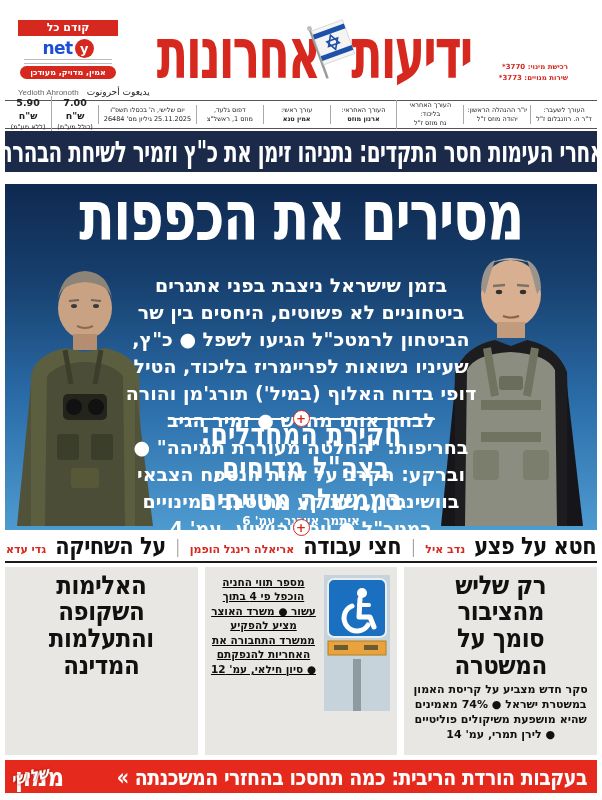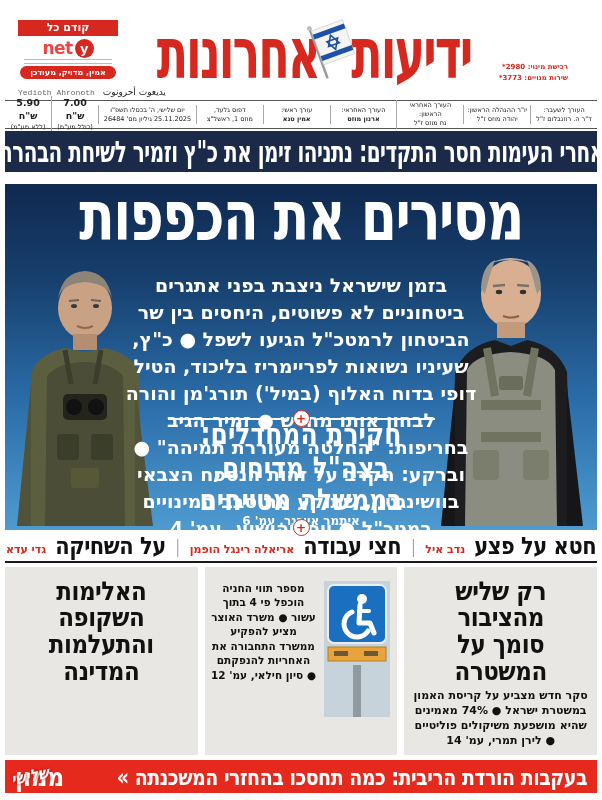--- a/index.html
+++ b/index.html
@@ -4,25 +4,25 @@
 <style>
   html,body{margin:0;padding:0;background:#fff;}
   body{font-family:"DejaVu Sans",sans-serif;}
   .page{position:relative;width:602px;height:800px;background:#fff;overflow:hidden;direction:rtl;}
 
   
   .ynet-box{position:absolute;left:18px;top:20px;width:100px;text-align:center;}
   .yb-top{background:#d6281e;color:#fff;font-weight:bold;font-size:11px;padding:1px 0 2px;}
   .yb-logo{display:flex;align-items:center;justify-content:center;gap:2px;padding:2px 0 1px;}
   .y-circle{display:inline-flex;align-items:center;justify-content:center;width:19px;height:19px;border-radius:50%;background:#d6281e;color:#fff;font-weight:bold;font-size:13px;}
-  .net{font-weight:bold;font-size:17px;color:#ef4444;letter-spacing:-0.5px;}
+  .net{font-weight:bold;font-size:17px;color:#1d4ed8;letter-spacing:-0.5px;}
   .yb-rule{height:3px;border-top:1px solid #bbb;border-bottom:1px solid #bbb;margin:0 6px 2px;}
   .yb-tag{background:#d6281e;color:#fff;font-weight:bold;font-size:8px;border-radius:8px;padding:2px 3px;margin:0 2px;}
   .names{position:absolute;left:18px;top:87px;display:flex;gap:8px;align-items:baseline;direction:ltr;}
-  .latin{font-family:Liberation Mono, monospace;font-size:8px;color:#666;}
+  .latin{font-family:Liberation Sans, sans-serif;font-size:8px;color:#666;}
   .arabic{font-size:9px;color:#222;}
   .logo-row{position:absolute;left:118px;top:14px;width:392px;height:78px;display:flex;align-items:center;justify-content:center;color:#d6281e;}
   .logo-word{display:inline-block;font-size:46px;font-weight:800;letter-spacing:-2px;transform:scaleY(1.55);white-space:nowrap;}
   .flag{position:relative;display:inline-block;margin:0 -5px;top:-4px;transform:rotate(-20deg);z-index:2;}
   .subscribe{position:absolute;left:484px;top:62px;width:84px;color:#d6281e;font-size:7px;font-weight:bold;line-height:1.6;text-align:right;}
 
   
   .info-bar{position:absolute;left:5px;right:5px;top:100px;height:27px;border-top:1px solid #555;border-bottom:1px solid #555;display:flex;align-items:center;}
   .info-cell{flex:1;text-align:center;font-size:6.5px;color:#222;line-height:1.35;border-left:1px solid #aaa;padding:1px 2px;}
   .info-cell:last-child{border-left:none;}
@@ -55,27 +55,27 @@
   
   .mid-cross{position:absolute;top:519px;left:0;right:0;display:flex;justify-content:center;z-index:4;}
   .opinion-strip{position:absolute;top:533px;left:5px;right:5px;height:26px;display:flex;align-items:center;justify-content:center;gap:9px;white-space:nowrap;}
   .op-title{display:inline-block;font-size:21px;font-weight:800;color:#111;letter-spacing:-0.5px;transform:scaleY(1.15);}
   .op-author{font-size:11px;font-weight:bold;color:#d6281e;margin-right:4px;}
   .op-sep{color:#888;font-size:18px;font-weight:300;}
   .strip-line{position:absolute;top:561px;left:5px;right:5px;height:2px;background:#1a1a1a;}
 
   
   .boxes{position:absolute;top:567px;left:5px;right:5px;height:188px;display:flex;gap:7px;}
-  .abox{flex:1;background:#e9e7e3;padding:14px 6px;box-sizing:border-box;text-align:center;}
+  .abox{flex:1;background:#e9e7e3;padding:8px 6px;box-sizing:border-box;text-align:center;}
   .abox-headline{margin:2px auto 8px;}
   .abox-headline span{display:inline-block;font-size:23px;font-weight:800;color:#111;line-height:1.05;letter-spacing:-0.5px;transform:scaleY(1.12);}
   .hl-narrow{width:118px;}
   .hl-mid{width:150px;}
   .abox-body{font-size:11px;font-weight:700;color:#111;line-height:1.38;}
-  .mid-flex{display:flex;gap:7px;align-items:flex-start;}
+  .mid-flex{display:flex;gap:7px;align-items:flex-start;text-decoration:underline;}
   .mid-flex .abox-body{flex:1;font-size:10.5px;text-align:center;}
   .sign-wrap{flex:0 0 68px;}
 
   
   .banner{position:absolute;top:760px;left:5px;right:5px;height:33px;background:#e52a1d;display:flex;align-items:center;justify-content:space-between;padding:0 10px;box-sizing:border-box;overflow:hidden;}
   .banner-text{display:inline-block;color:#fff;font-size:19px;font-weight:800;letter-spacing:-0.5px;white-space:nowrap;transform:scaleY(1.2);}
   .banner-logo{position:relative;color:#fff;font-weight:800;font-size:23px;width:66px;text-align:left;transform:scaleY(1.15);}
   .banner-script{position:absolute;left:-4px;top:4px;font-size:14px;font-style:italic;font-weight:bold;color:#fff;transform:rotate(-10deg);text-shadow:0 0 3px #8f140c;}
 </style>
 </head>
@@ -104,41 +104,41 @@
           <rect x="5" y="10" width="33" height="5" fill="#1d50a8"></rect>
           <rect x="5" y="33" width="33" height="5" fill="#1d50a8"></rect>
           <path d="M21.5 16.5 L15.8 26.5 L27.2 26.5 Z" fill="none" stroke="#1d50a8" stroke-width="1.6"></path>
           <path d="M21.5 31.5 L15.8 21.5 L27.2 21.5 Z" fill="none" stroke="#1d50a8" stroke-width="1.6"></path>
         </svg>
       </span>
       <span class="logo-word">אחרונות</span>
     </div>
 
     <div class="subscribe">
-      <div>רכישת מינוי: 2980*</div>
+      <div>רכישת מינוי: 3770*</div>
       <div>שירות מנויים: 3773*</div>
     </div>
 
     <div class="names">
       <span class="latin">Yedioth Ahronoth</span>
       <span class="arabic">يديعوت أحرونوت</span>
     </div>
   </div>
 
   <div class="info-bar">
     <div class="info-cell">
       <div>העורך לשעבר:</div>
       <div>ד"ר ה. רוזנבלום ז"ל</div>
     </div>
     <div class="info-cell">
       <div>יו"ר ההנהלה הראשון:</div>
       <div>יהודה מוזס ז"ל</div>
     </div>
     <div class="info-cell">
-      <div>העורך האחראי הראשון:</div>
+      <div>העורך האחראי בליכוד:</div>
       <div>נח מוזס ז"ל</div>
     </div>
     <div class="info-cell">
       <div>העורך האחראי:</div>
       <div class="b">ארנון מוזס</div>
     </div>
     <div class="info-cell">
       <div>עורך ראשי:</div>
       <div class="b">אמין טנא</div>
     </div>

